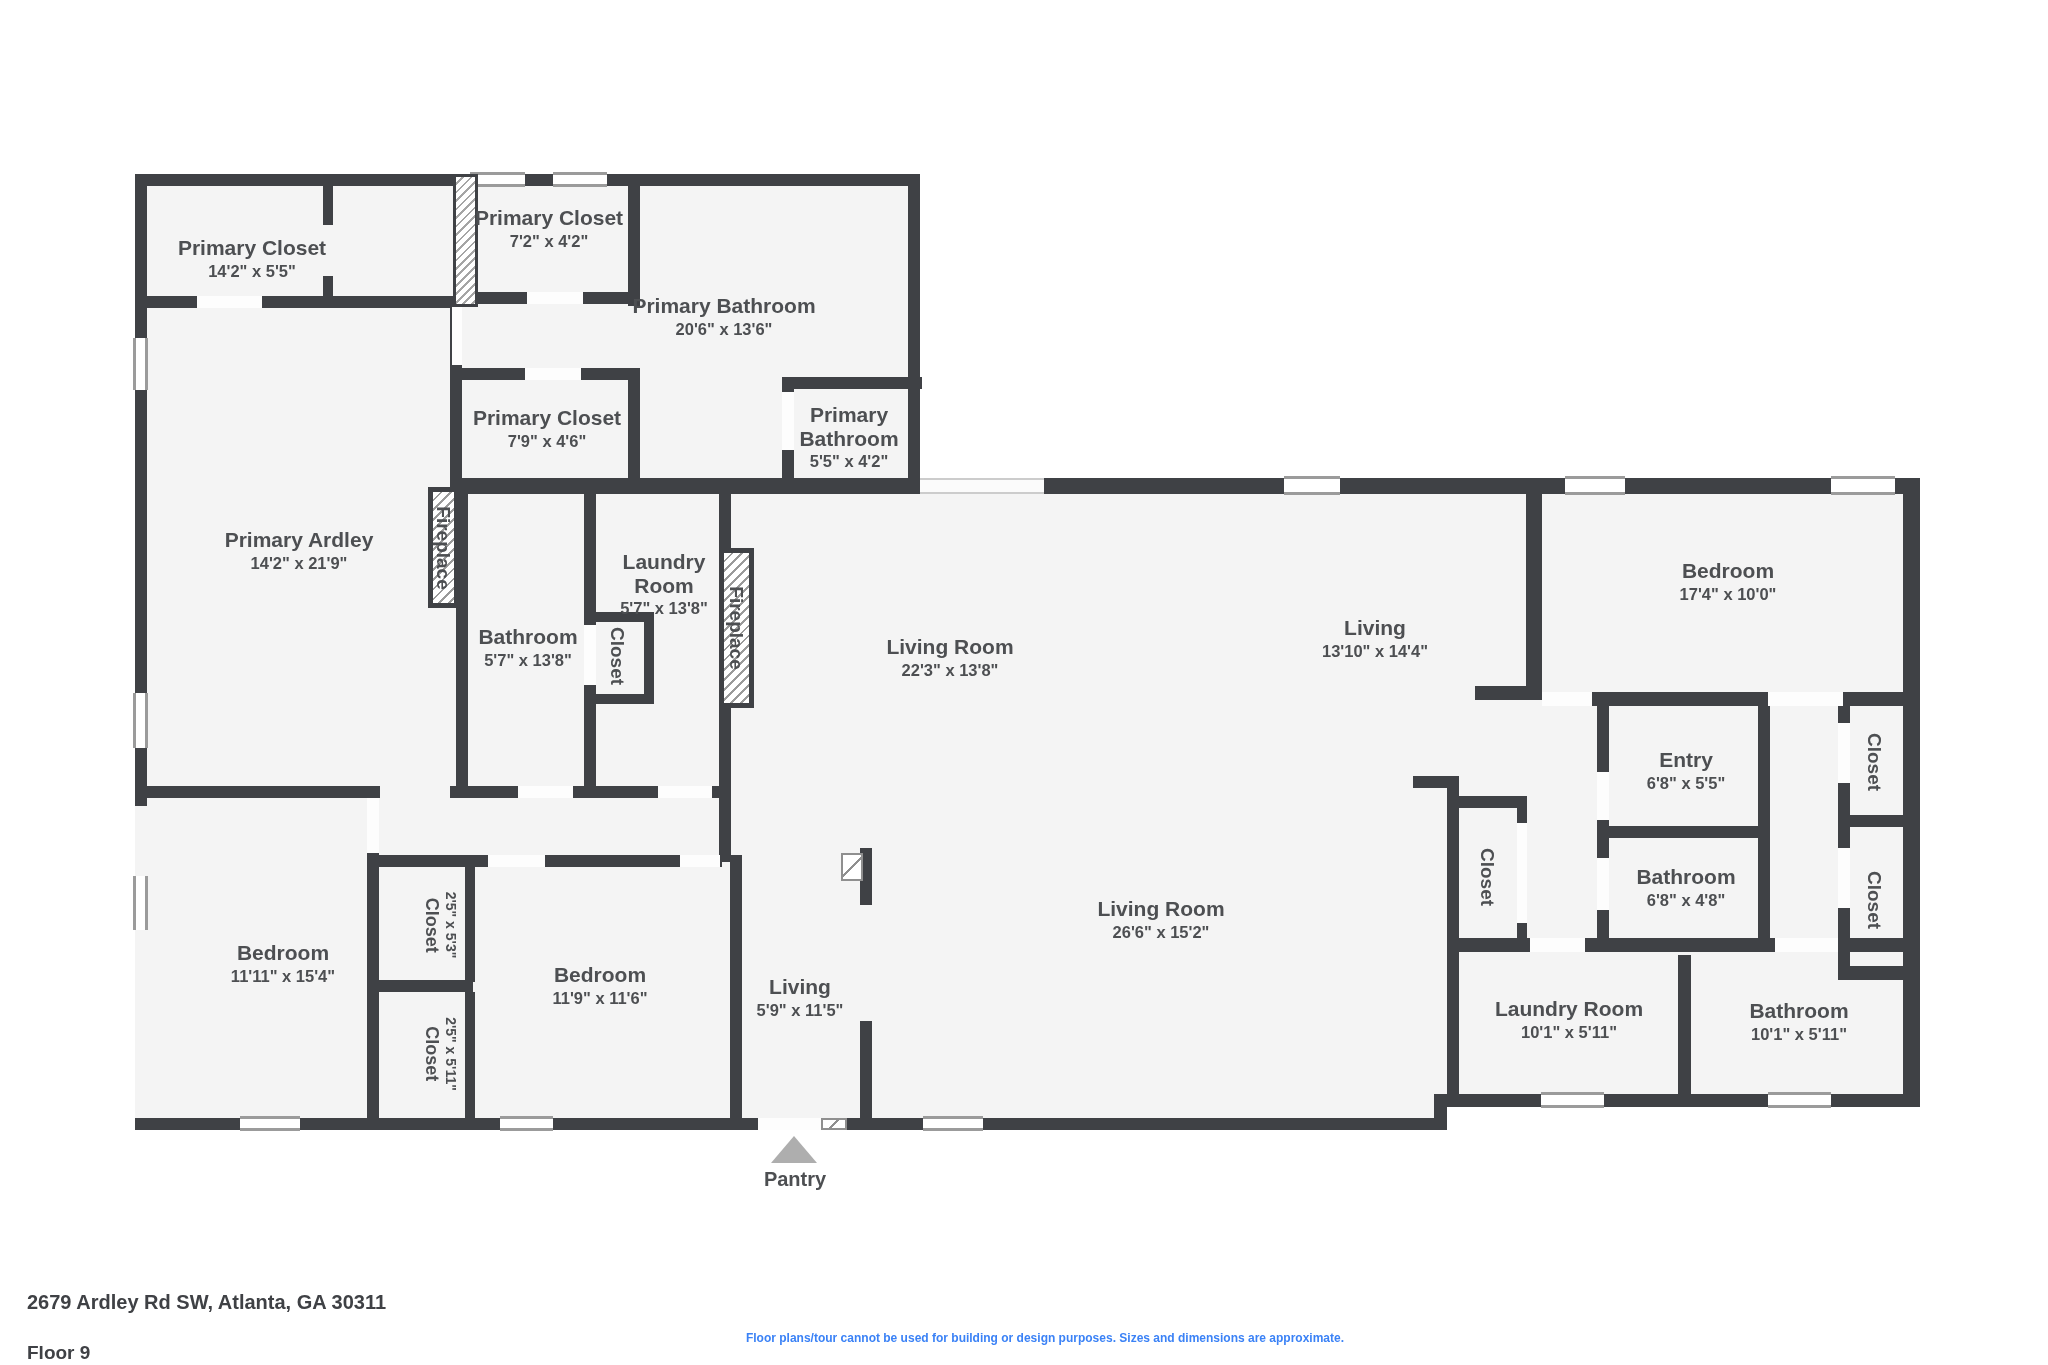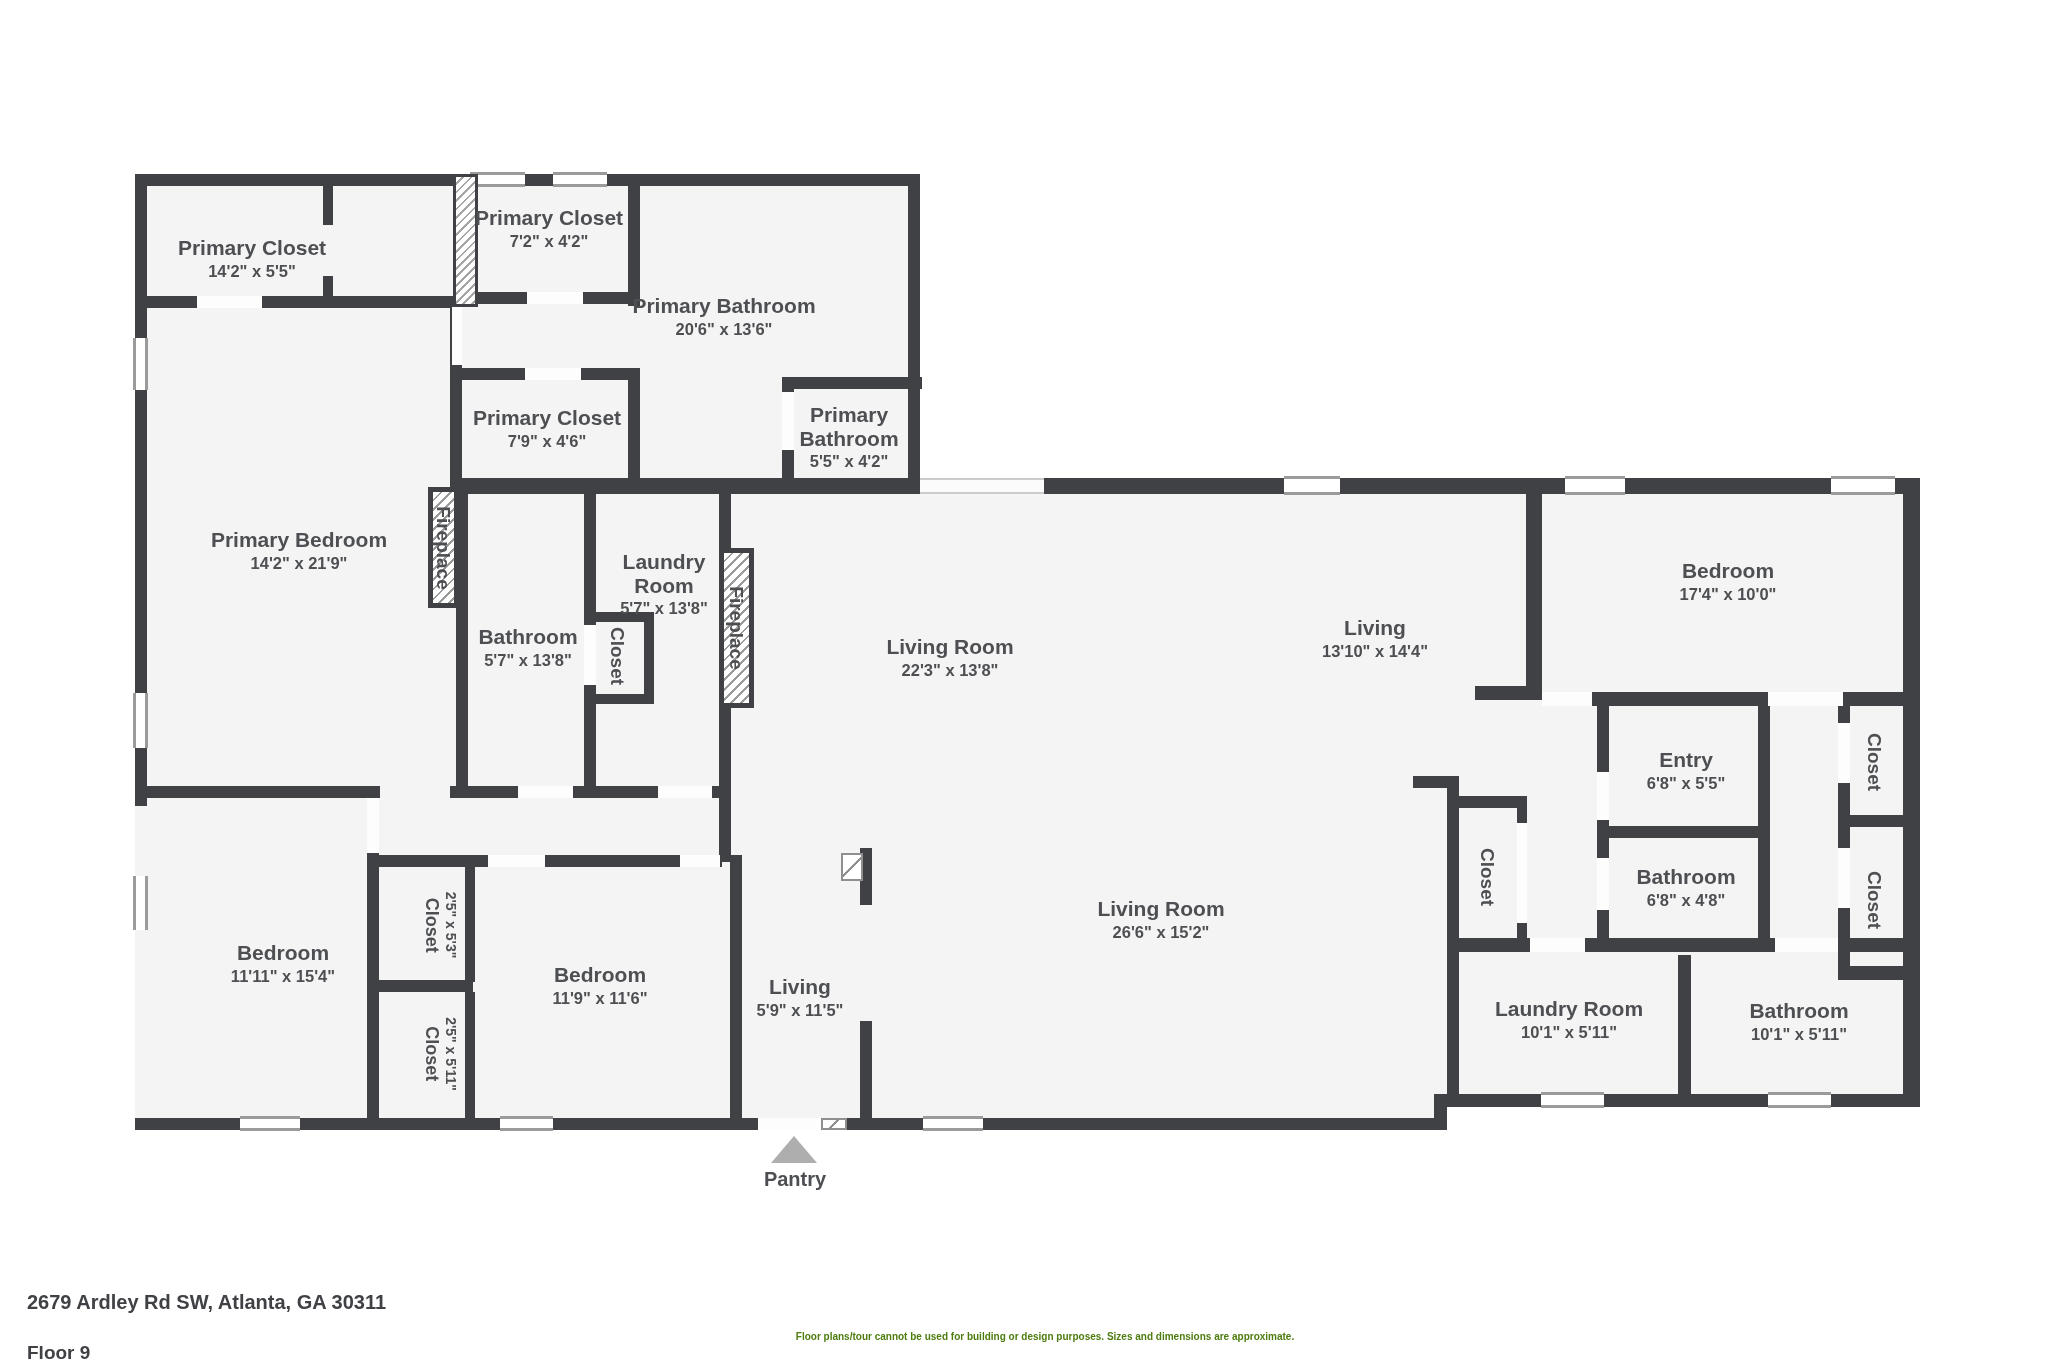--- a/index.html
+++ b/index.html
@@ -24,21 +24,21 @@
   .lbl.wrap .nm{max-width:118px;}
   .lbl.v .nm{writing-mode:vertical-rl;font-size:19px;}
   .lbl.vp{flex-direction:row;gap:1px;}
   .lbl.vp .nm{writing-mode:vertical-rl;font-size:18px;}
   .lbl.vp .dm{writing-mode:vertical-rl;font-size:14px;margin:0;}
   #entry-arrow{position:absolute;width:0;height:0;border-left:23px solid transparent;
                border-right:23px solid transparent;border-bottom:27px solid #aeaeae;}
   .entry-lbl{position:absolute;transform:translate(-50%,0);font-size:20px;font-weight:bold;color:#4d4f52;}
   .addr{position:absolute;font-size:20px;font-weight:bold;color:#3f4145;}
   .floor{position:absolute;font-size:19px;font-weight:bold;color:#3f4145;}
-  .disclaimer{position:absolute;transform:translate(-50%,0);font-size:10px;font-weight:bold;color:#4d7c0f;white-space:nowrap;}
+  .disclaimer{position:absolute;transform:translate(-50%,0);font-size:12px;font-weight:bold;color:#3b82f6;white-space:nowrap;}
 </style>
 </head>
 <body>
 
 <div id="stage">
 
   <div id="plan-geometry">
       <div class="room-fill" style="left: 135px; top: 174px; width: 785px; height: 320px;"></div>
       <div class="room-fill" style="left: 135px; top: 306px; width: 325px; height: 492px;"></div>
       <div class="room-fill" style="left: 450px; top: 494px; width: 281px; height: 304px;"></div>
@@ -151,21 +151,21 @@
     </div>
   <div class="lbl" style="left:547px;top:428px">
       <span class="nm">Primary Closet</span>
       <span class="dm">7'9" x 4'6"</span>
     </div>
   <div class="lbl wrap" style="left:849px;top:437px">
       <span class="nm">Primary Bathroom</span>
       <span class="dm">5'5" x 4'2"</span>
     </div>
   <div class="lbl" style="left:299px;top:550px">
-      <span class="nm">Primary Bedroom</span>
+      <span class="nm">Primary Ardley</span>
       <span class="dm">14'2" x 21'9"</span>
     </div>
   <div class="lbl v" style="left:443px;top:548px">
       <span class="nm">Fireplace</span>
     </div>
   <div class="lbl" style="left:528px;top:647px">
       <span class="nm">Bathroom</span>
       <span class="dm">5'7" x 13'8"</span>
     </div>
   <div class="lbl wrap" style="left:664px;top:584px">

